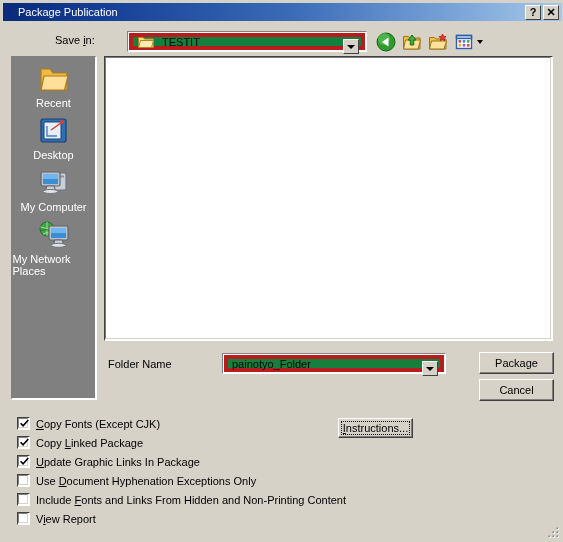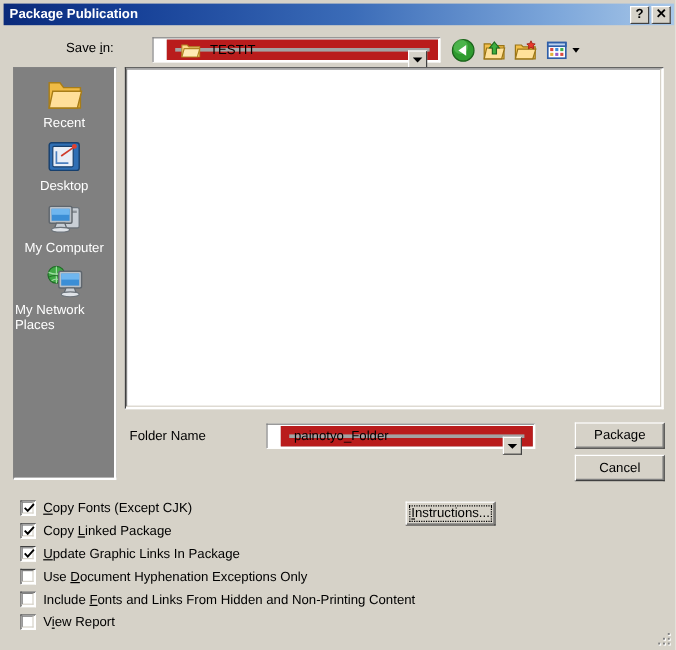--- a/index.html
+++ b/index.html
@@ -26,23 +26,23 @@
     position: absolute;
     left: 2px; top: 2px;
     width: 559px; height: 18px;
     background: linear-gradient(to right, #0a2a7a 0%, #153f96 18%, #3b6cb8 52%, #7ca6da 82%, #a8c7e8 100%);
     display: flex;
     align-items: center;
     box-sizing: border-box;
   }
   .titlebar-text {
     color: #ffffff;
-    font-weight: bold;
-    font-size: 11px;
-    padding-left: 5px;
+    font-weight: normal;
+    font-size: 11px;
+    padding-left: 15px;
     letter-spacing: 0px;
     white-space: nowrap;
   }
   .titlebar-buttons {
     margin-left: auto;
     display: flex;
     gap: 2px;
     padding-right: 3px;
   }
   .tb-btn {
@@ -85,26 +85,25 @@
     background: #ffffff;
     position: absolute;
   }
   #savein-combo {
     left: 126px; top: 30px;
     width: 240px; height: 21px;
   }
   .combo-inner {
     position: absolute;
     left: 1px; top: 1px; right: 1px; bottom: 1px;
-    background: #a3a3a3;
-    border: 7px solid #b91c1c;
-    box-sizing: border-box;
-    display: flex;
-    align-items: center;
-    margin-left: 10px;
+    background: #15803d;
+    border: 4px solid #b91c1c;
+    box-sizing: border-box;
+    display: flex;
+    align-items: center;
   }
   .combo-text {
     font-size: 11px;
     color: #000000;
     padding-left: 4px;
     white-space: nowrap;
     overflow: hidden;
   }
   .combo-arrow {
     position: absolute;

